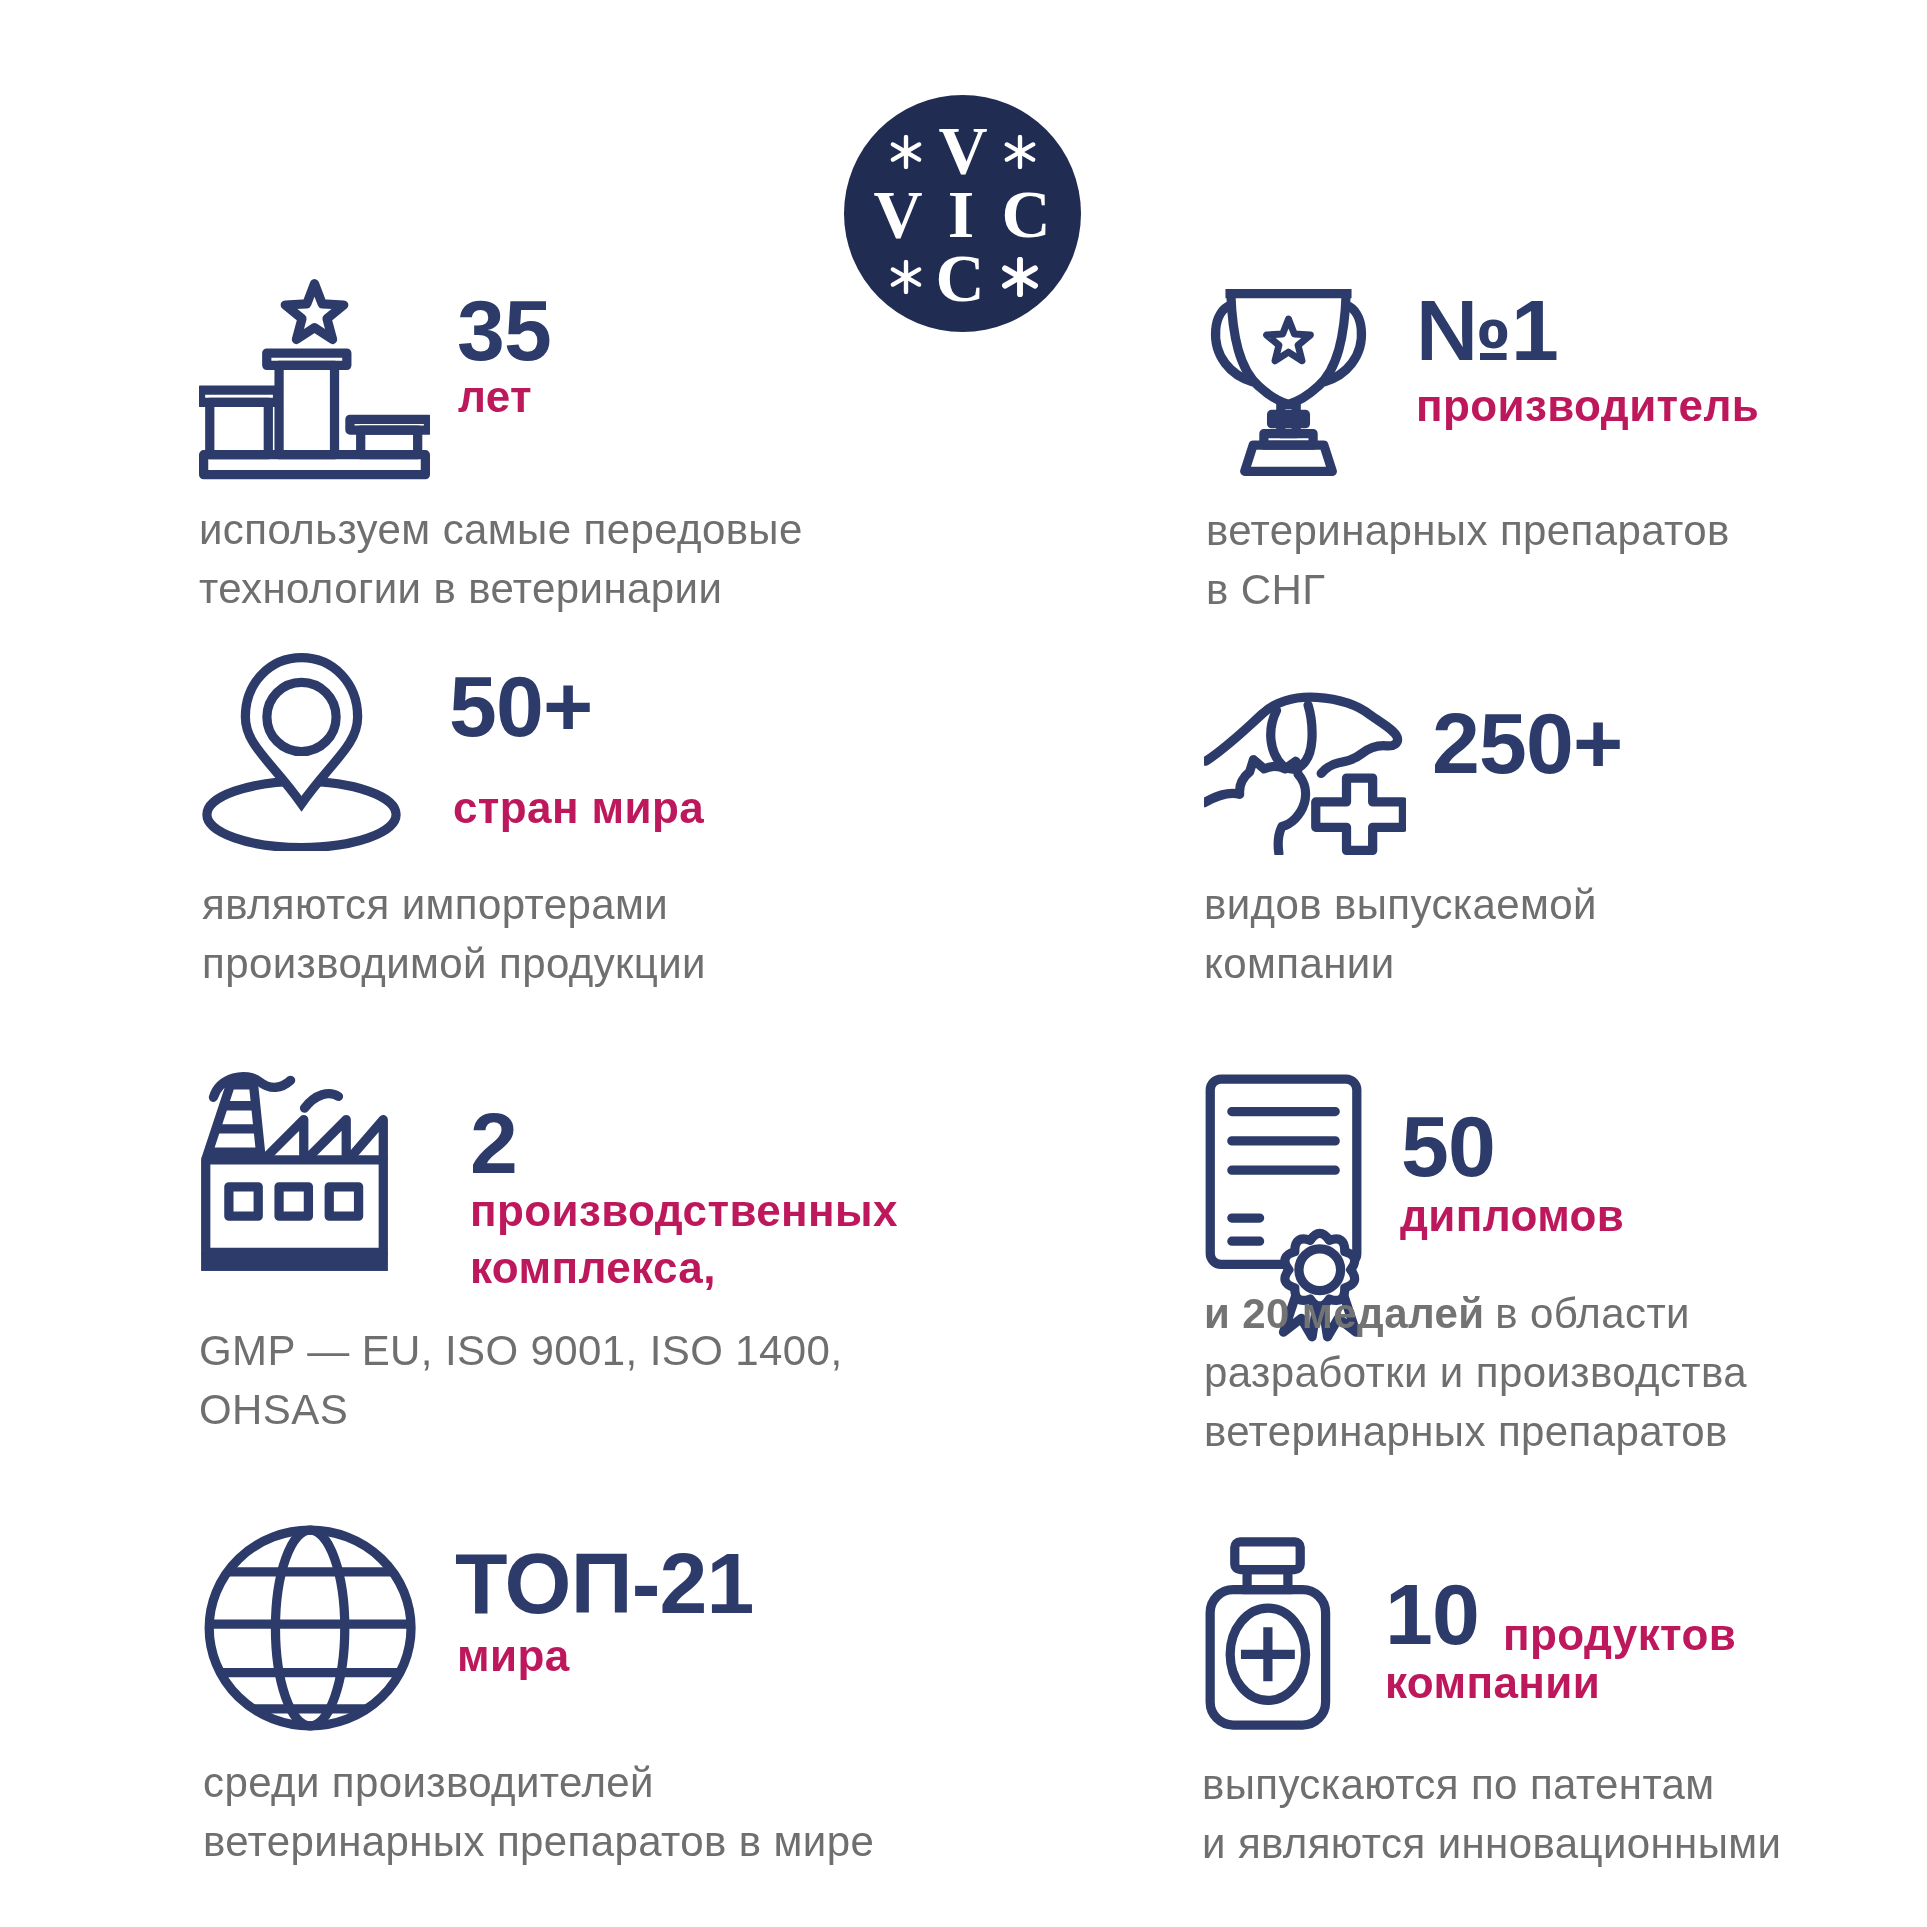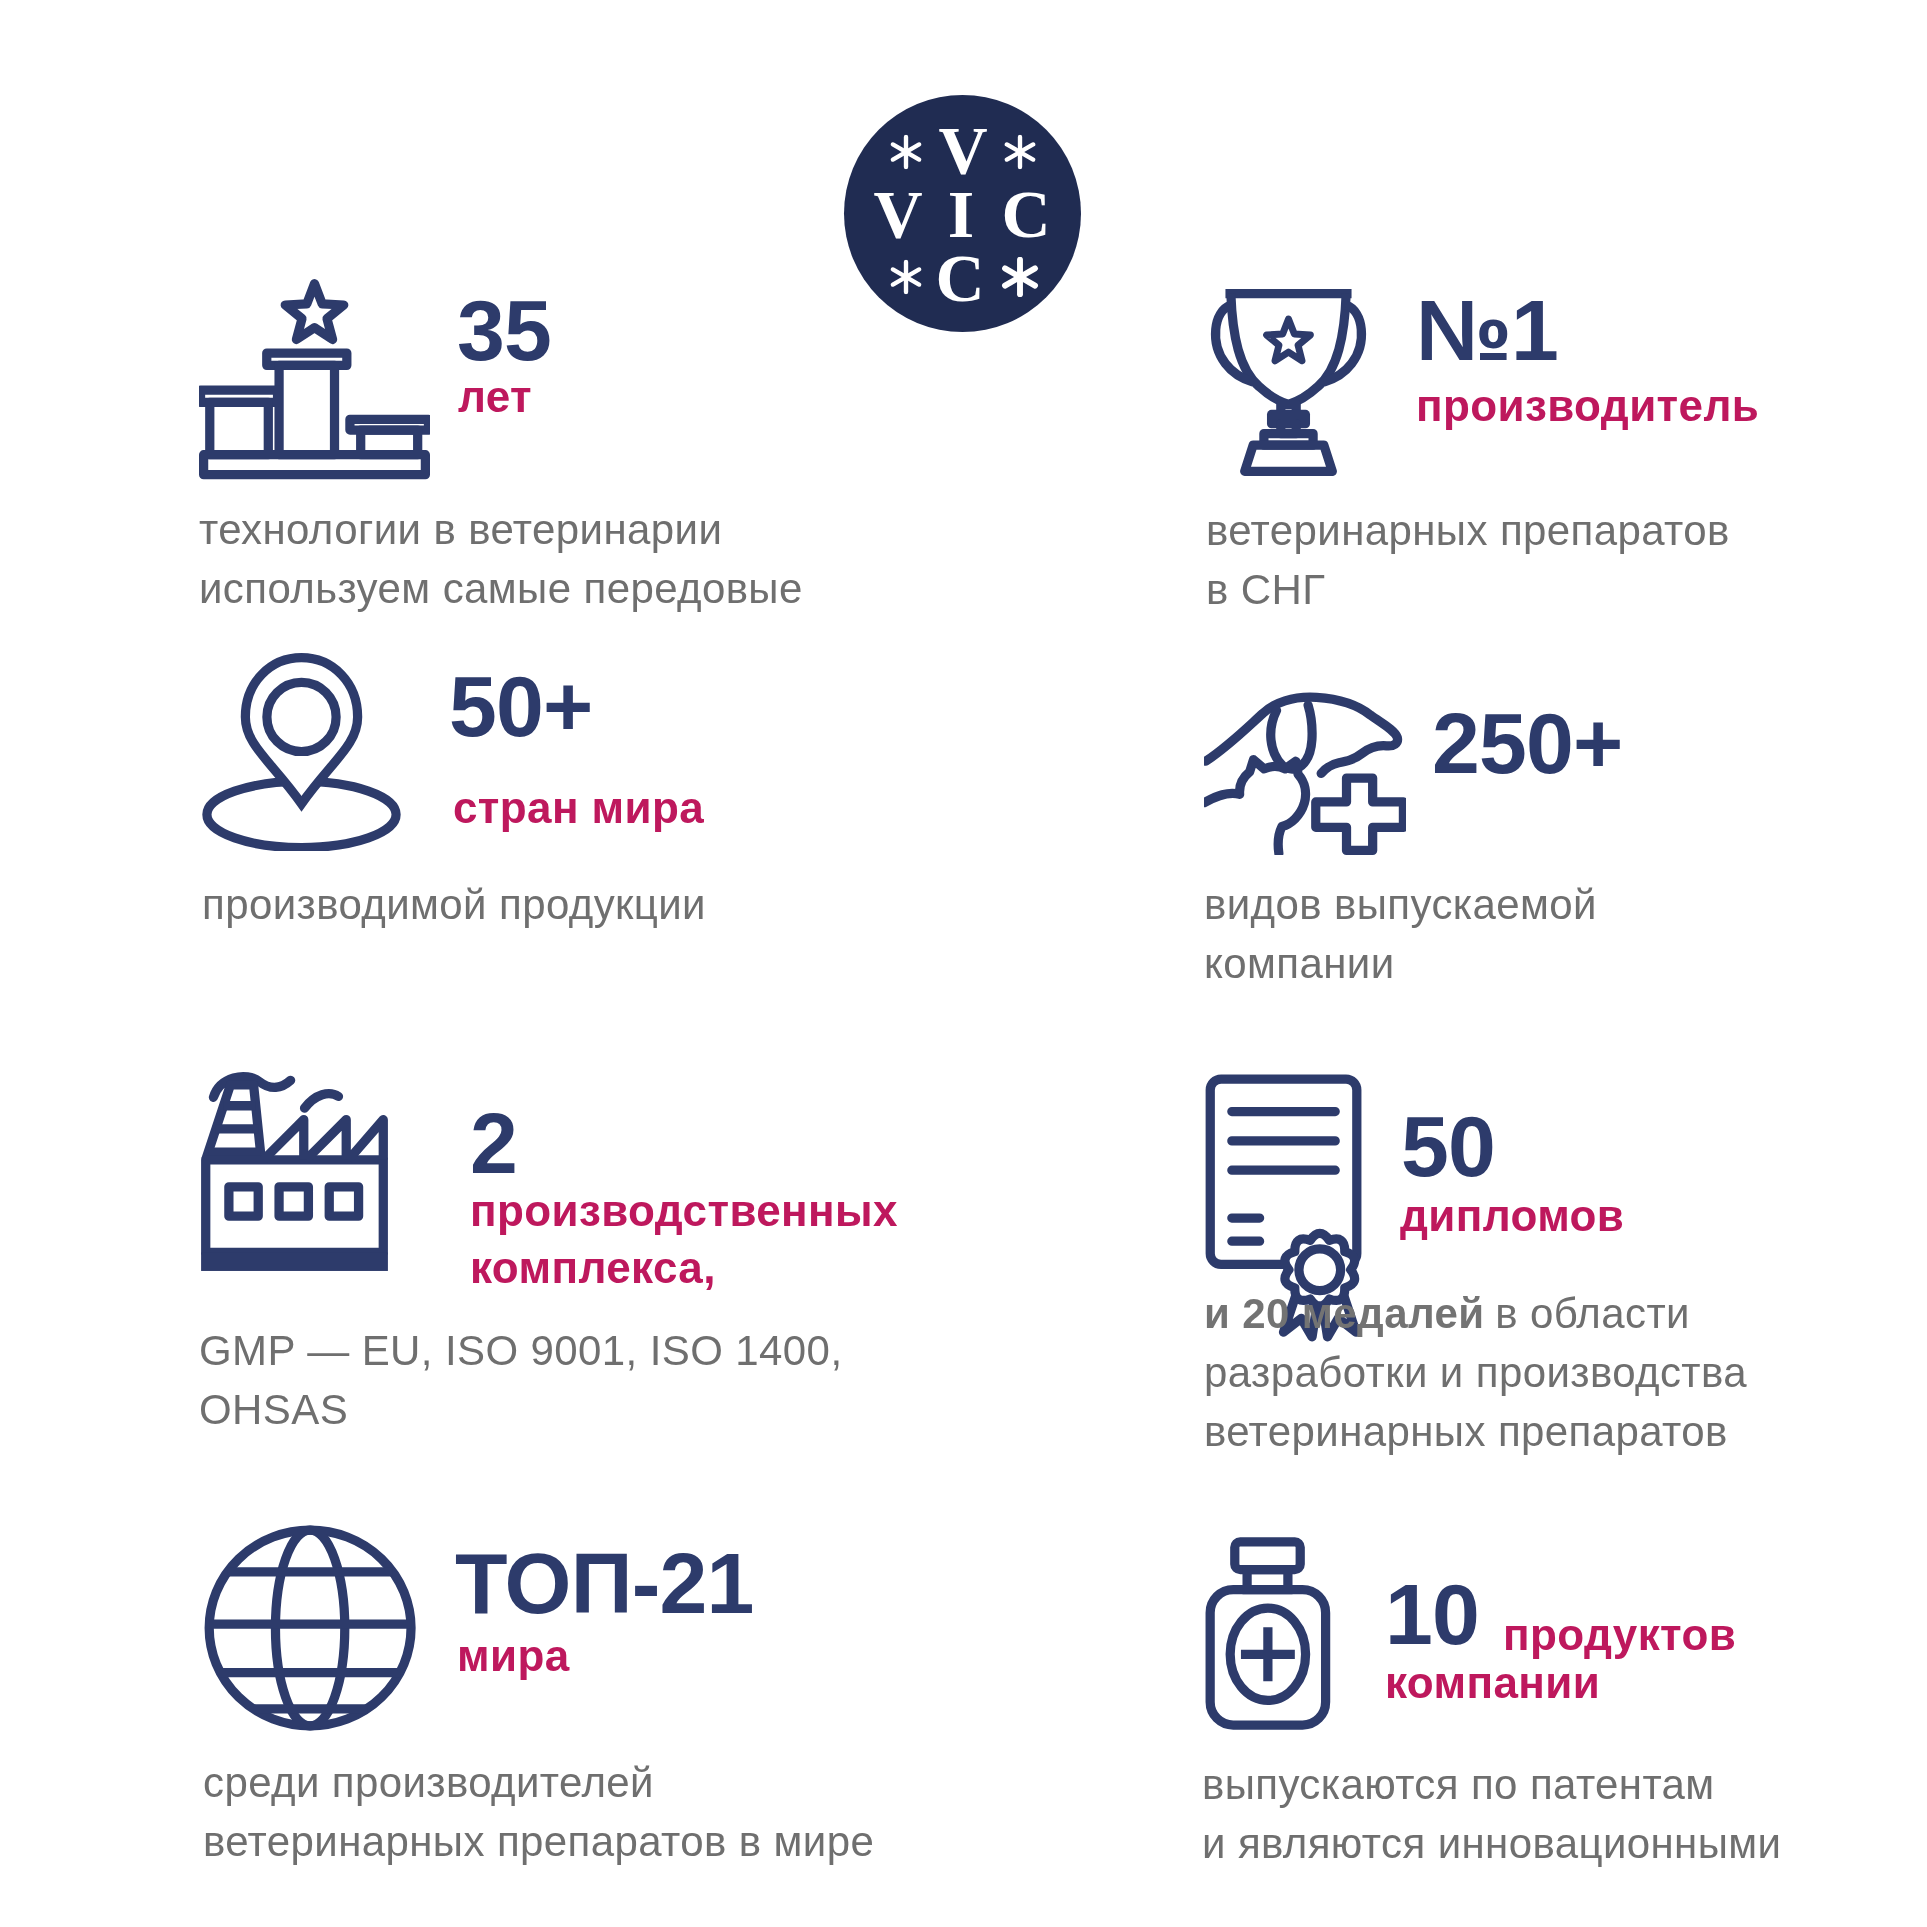--- a/index.html
+++ b/index.html
@@ -75,22 +75,22 @@
         <rect x="2" y="148" width="100" height="16"></rect>
         <rect x="14" y="164" width="76" height="68"></rect>
         <rect x="196" y="186" width="102" height="14"></rect>
         <rect x="210" y="200" width="74" height="32"></rect>
         <rect x="6" y="232" width="288" height="26"></rect>
       </g>
     </svg>
     <div class="num" style="left:457px;top:287px;">35</div>
     <div class="sublabel" style="left:458px;top:368px;">лет</div>
     <div class="body-txt" style="left:199px;top:500px;">
+      <span>используем самые передовые</span>
       <span>технологии в ветеринарии</span>
-      <span>используем самые передовые</span>
     </div>
   </div>
 
   <div>
     <svg class="abs" style="left:1207px;top:288px;" width="163" height="189" viewBox="0 0 212 245">
       <g class="ic" stroke-linejoin="round">
         <path d="M24,7 H188"></path>
         <path d="M31,7 C33,62 42,105 68,128 C82,141 93,147 106,151 C119,147 130,141 144,128 C170,105 179,62 181,7"></path>
         <path d="M31,22 C8,30 4,72 24,98 C33,110 47,118 60,122"></path>
         <path d="M181,22 C204,30 208,72 188,98 C179,110 165,118 152,122"></path>
@@ -114,20 +114,21 @@
     <svg class="abs" style="left:200px;top:652px;" width="203" height="199" viewBox="0 0 264 258">
       <g class="ic">
         <ellipse cx="132" cy="211" rx="123" ry="43"></ellipse>
         <path class="icf" d="M132,7 C91,7 59,40 59,84 C59,121 94,143 132,197 C170,143 205,121 205,84 C205,40 173,7 132,7 Z"></path>
         <circle cx="132" cy="84" r="45"></circle>
       </g>
     </svg>
     <div class="num" style="left:449px;top:663px;">50+</div>
     <div class="sublabel" style="left:453px;top:779px;">стран мира</div>
     <div class="body-txt" style="left:202px;top:875px;">
+      <span>являются импортерами</span>
       <span>производимой продукции</span>
     </div>
   </div>
 
   <div>
     <svg class="abs" style="left:1204px;top:692px;" width="202" height="163" viewBox="0 0 262 212">
       <g class="ic" stroke-linecap="round" stroke-linejoin="round">
         <path d="M2,90 C32,70 56,46 76,28 C90,14 116,5 146,7 C176,9 201,18 216,30 C231,41 247,49 251,59 C253,67 246,71 237,70 C226,69 214,73 205,80 C195,88 185,90 175,92 C164,94 158,99 152,106"></path>
         <path d="M94,24 C82,48 84,78 102,96 C119,108 138,94 140,62 C141,44 139,30 135,17"></path>
         <path d="M0,144 C16,135 31,129 46,133 C45,121 49,112 59,104 L64,88 L78,100 C87,96 97,96 105,100 L119,90 L122,107 C131,117 134,131 130,145 C125,161 113,172 101,175 C96,185 95,196 97,210"></path>

